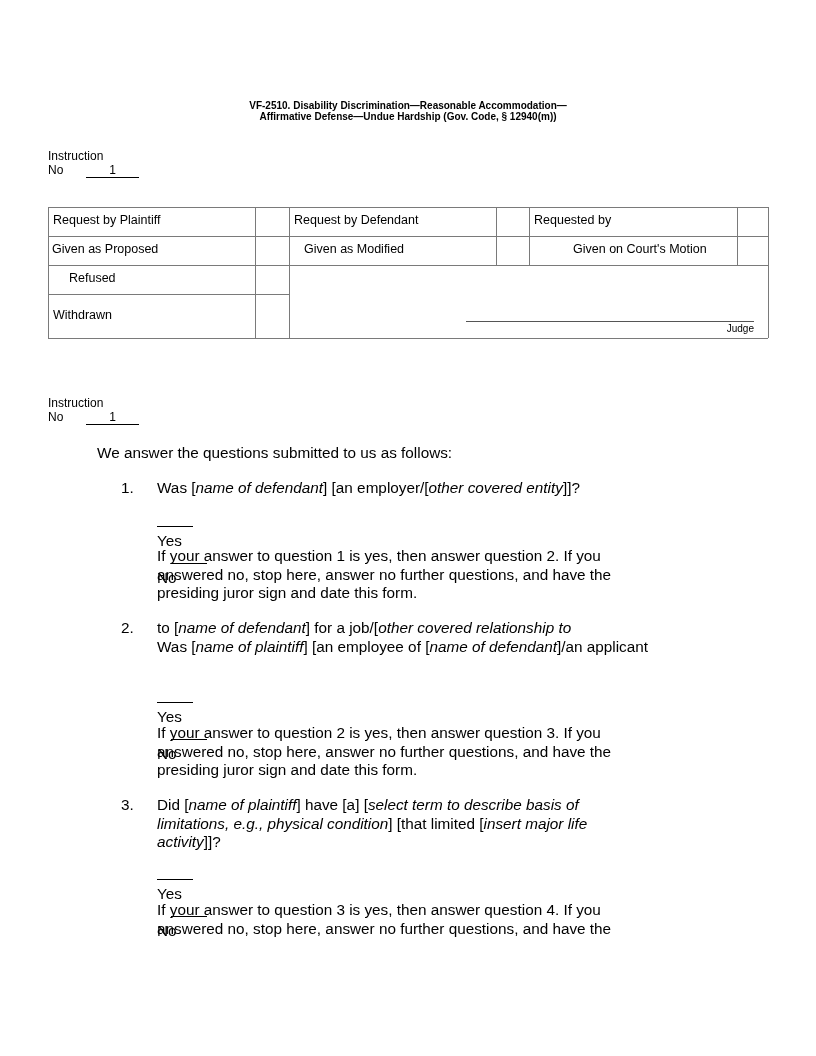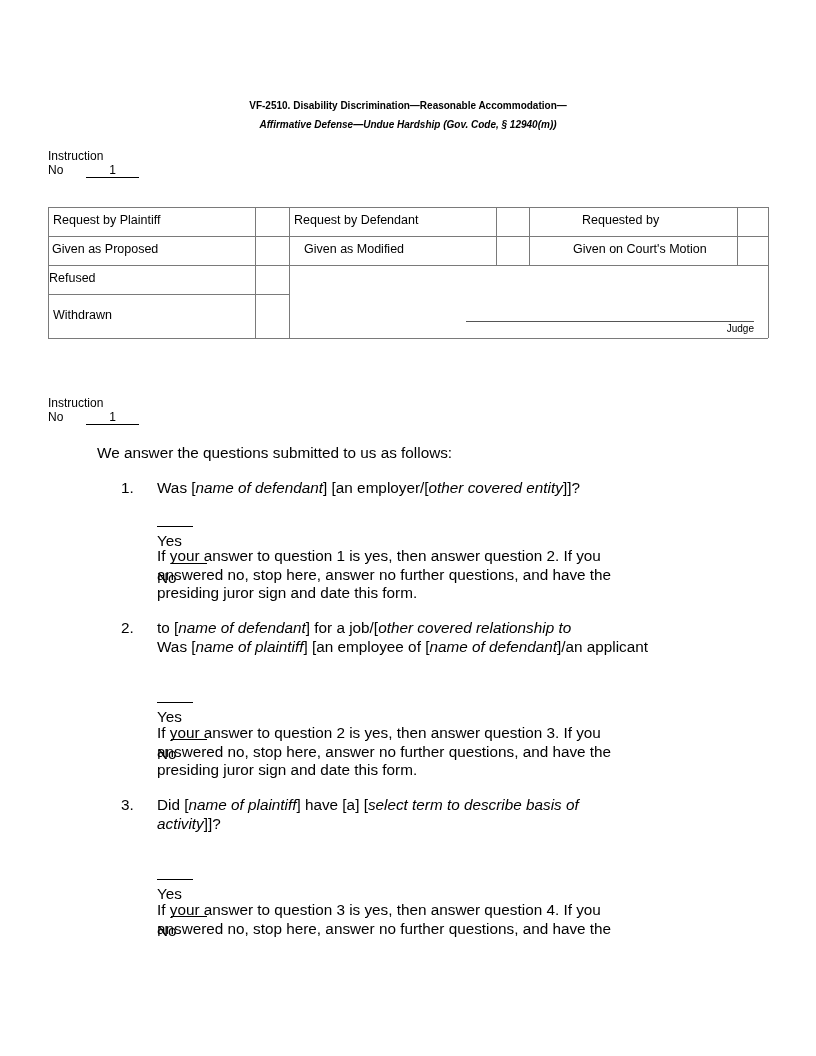--- a/index.html
+++ b/index.html
@@ -16,21 +16,21 @@
   .qnum { position: absolute; left: 121px; }
   .qtext { position: absolute; left: 157px; width: 600px; }
   .qtext i { font-style: italic; }
   .yn { position: absolute; left: 157px; }
   .blank { display: inline-block; width: 36px; border-bottom: 1.5px solid #000; height: 13px; vertical-align: baseline; margin-right: 4px; }
 </style>
 </head>
 <body>
 
 <div class="abs title" style="top:96px;">VF-2510. Disability Discrimination—Reasonable Accommodation—</div>
-<div class="abs title" style="top:115px;font-style:italic;">Affirmative Defense—Undue Hardship (Gov. Code, § 12940(m))</div>
+<div class="abs title" style="top:107px;">Affirmative Defense—Undue Hardship (Gov. Code, § 12940(m))</div>
 
 <div class="abs instr" style="top:149px;">Instruction</div>
 <div class="abs instr" style="top:163px;">No</div>
 <div class="abs instr" style="top:163px; left:0; width:0;">
   <div class="instr-no-line" style="left:86px;">1</div>
 </div>
 
 <div class="abs" style="left:0; top:0; width:816px; height:1056px; pointer-events:none;">
 
   <div class="hline" style="left:48px; width:720px; top:207px;"></div>
@@ -44,31 +44,31 @@
   <div class="vline" style="left:496px; top:207px; height:58px;"></div>
   <div class="vline" style="left:529px; top:207px; height:58px;"></div>
   <div class="vline" style="left:737px; top:207px; height:58px;"></div>
   <div class="vline" style="left:768px; top:207px; height:131px;"></div>
 </div>
 
 <div class="cell" style="left:48px; top:207px; width:207px; height:29px;">Request by Plaintiff</div>
 <div class="cell" style="left:256px; top:208px; width:33px; height:28px;"></div>
 <div class="cell" style="left:289px; top:207px; width:207px; height:29px;">Request by Defendant</div>
 <div class="cell" style="left:497px; top:208px; width:32px; height:28px;"></div>
-<div class="cell" style="left:529px; top:207px; width:208px; height:29px;margin-left:48px;">Requested by</div>
+<div class="cell" style="left:529px; top:207px; width:208px; height:29px;">Requested by</div>
 <div class="cell" style="left:738px; top:208px; width:30px; height:28px;"></div>
 
 <div class="cell" style="left:47px; top:236px; width:207px; height:29px;">Given as Proposed</div>
 <div class="cell" style="left:256px; top:237px; width:33px; height:28px;"></div>
 <div class="cell" style="left:289px; top:236px; width:207px; height:29px;margin-left:10px;">Given as Modified</div>
 <div class="cell" style="left:497px; top:237px; width:32px; height:28px;"></div>
 <div class="cell" style="left:529px; top:236px; width:208px; height:29px;padding-left:44px;">Given on Court's Motion</div>
 <div class="cell" style="left:738px; top:237px; width:30px; height:28px;"></div>
 
-<div class="cell" style="left:44px; top:265px; width:207px; height:29px;">Refused</div>
+<div class="cell" style="left:64px; top:265px; width:207px; height:29px;">Refused</div>
 <div class="cell" style="left:256px; top:266px; width:33px; height:28px;"></div>
 
 <div class="cell" style="left:48px; top:294px; width:207px; height:44px; padding-top:14px;">Withdrawn</div>
 <div class="cell" style="left:256px; top:295px; width:33px; height:43px;"></div>
 
 <div class="abs" style="left:466px; top:321px; width:288px; height:0; border-top:1px solid #555;"></div>
 <div class="abs" style="left:690px; width:64px; top:323px; text-align:right; font-size:10px; line-height:11px;">Judge</div>
 
 <div class="abs instr" style="top:396px;">Instruction</div>
 <div class="abs instr" style="top:410px;">No</div>
@@ -108,20 +108,21 @@
       <div>If your answer to question 2 is yes, then answer question 3. If you</div>
       <div>answered no, stop here, answer no further questions, and have the</div>
       <div>presiding juror sign and date this form.</div>
     </div>
 </div>
 
 <div class="abs q" style="left:0; top:0;">
   <div class="qnum" style="top:796px;">3.</div>
   <div class="qtext" style="top:796px;">
       <div><span>Did [</span><i>name of plaintiff</i><span>] have [a] [</span><i>select term to describe basis of</i></div>
+      <div><i>limitations, e.g., physical condition</i><span>] [that limited [</span><i>insert major life</i></div>
       <div><i>activity</i><span>]]?</span></div>
     </div>
   <div class="yn" style="top:866px;">
     <span class="blank"></span><span>Yes</span>
     <span class="blank" style="margin-left:14px;"></span><span>No</span>
   </div>
   <div class="qtext" style="top:901px;">
       <div>If your answer to question 3 is yes, then answer question 4. If you</div>
       <div>answered no, stop here, answer no further questions, and have the</div>
     </div>

